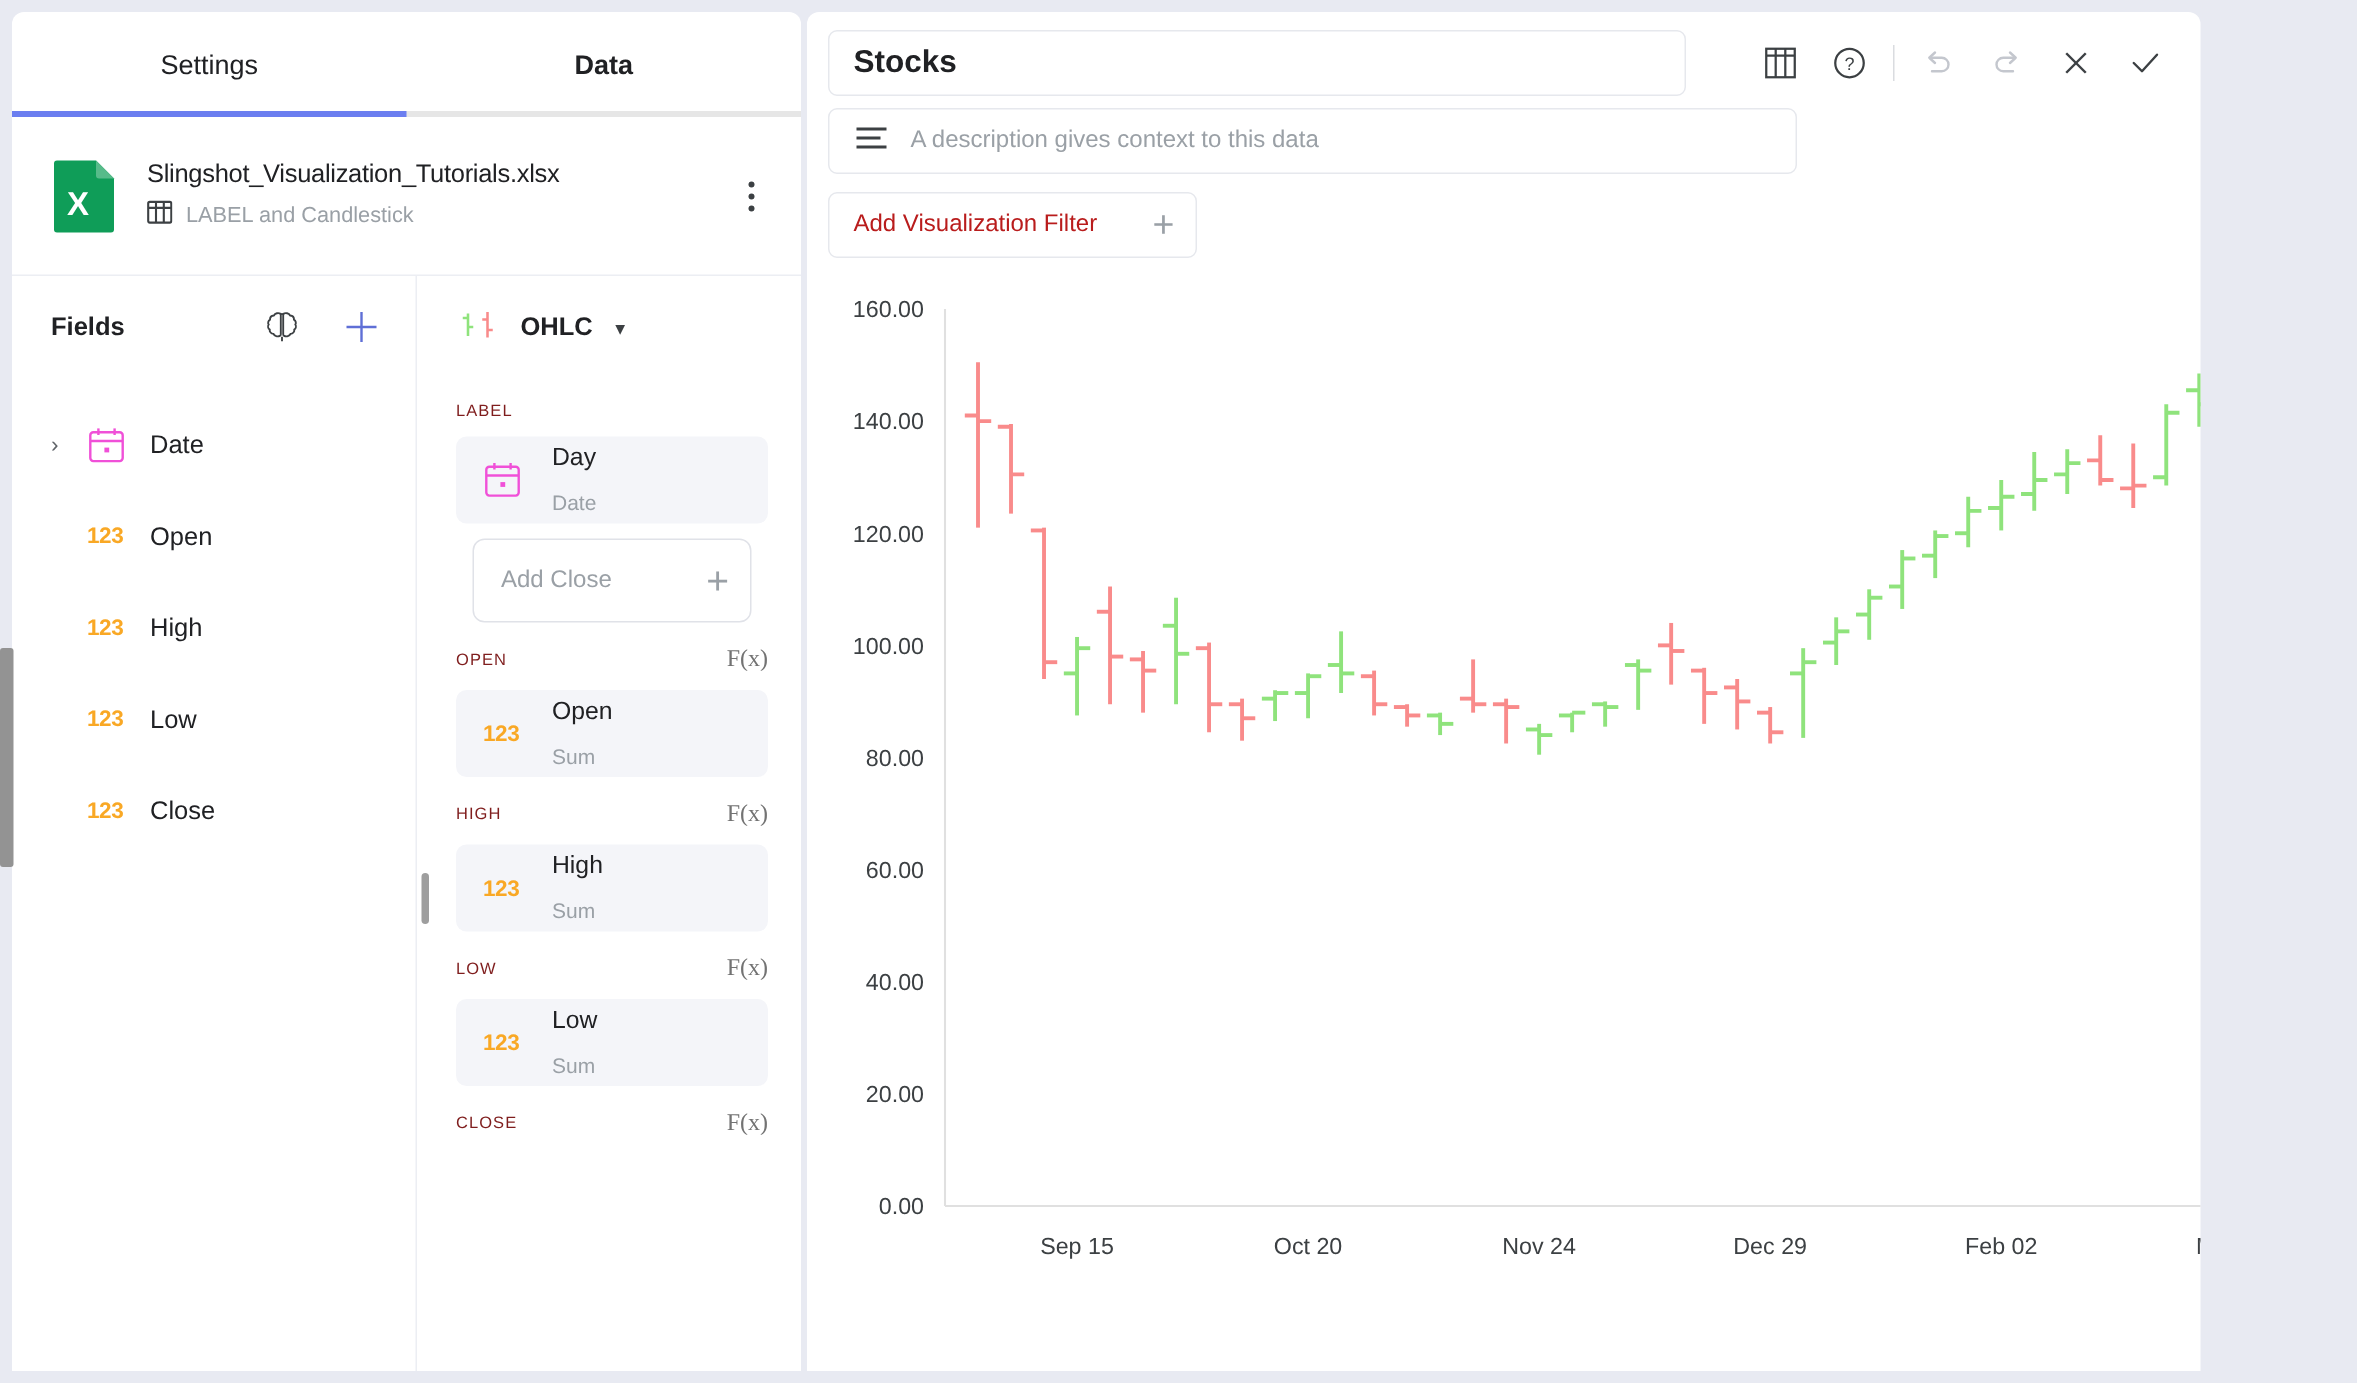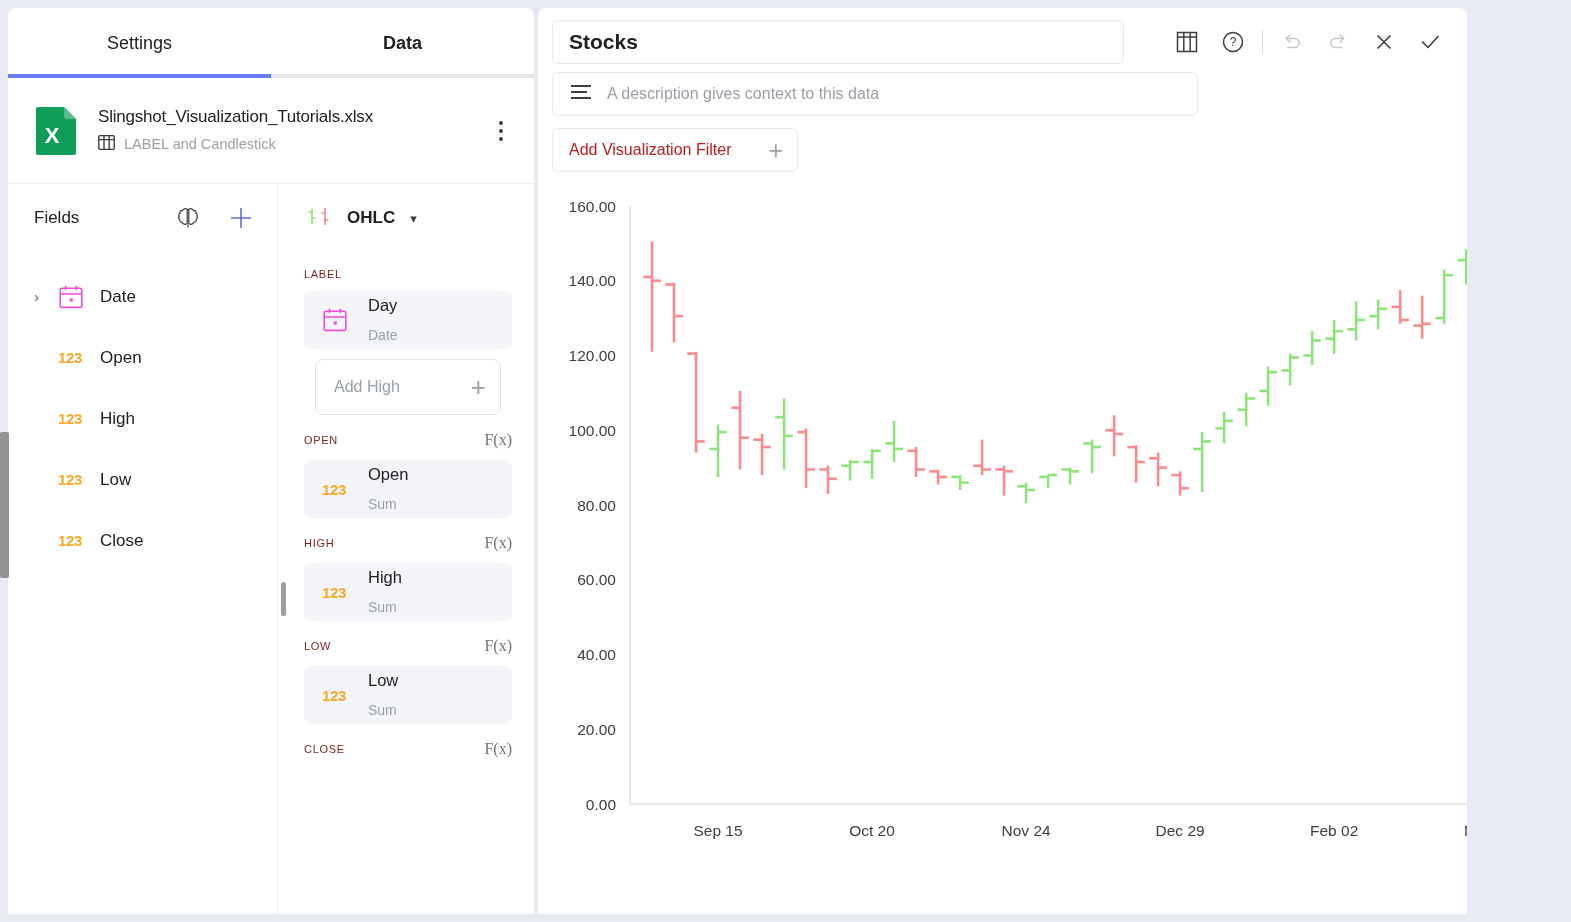--- a/index.html
+++ b/index.html
@@ -61,21 +61,21 @@
 
   
   .fields-pane {
     width: 270px; border-right: 1px solid #eceef3;
     display: flex; flex-direction: column; position: relative;
   }
   .fields-head {
     height: 68px; display: flex; align-items: center;
     padding: 0 22px 0 26px; gap: 0;
   }
-  .fields-title { font-size: 17px; font-weight: normal; color: #202124; }
+  .fields-title { font-size: 17px; font-weight: bold; color: #202124; }
   .fields-head-actions { margin-left: auto; display: flex; align-items: center; gap: 26px; }
   .icon-btn { cursor: pointer; display: flex; align-items: center; justify-content: center; }
 
   .field-list { padding-top: 14px; }
   .field-item {
     display: flex; align-items: center; height: 61px;
     padding-left: 26px; cursor: pointer; gap: 0;
   }
   .field-chev {
     width: 24px; font-size: 15px; color: #5f6368; flex-shrink: 0;
@@ -333,21 +333,21 @@
                 <line x1="18.4" y1="1.6" x2="18.4" y2="6" stroke="#f050d8" stroke-width="1.6"></line>
                 <rect x="11.6" y="14.4" width="3.2" height="3.2" fill="#f050d8"></rect>
               </svg>
             </span>
             <span class="chip-text">
               <span class="chip-title">Day</span>
               <span class="chip-sub">Date</span>
             </span>
           </div>
           <div class="add-box">
-            <span class="add-box-text">Add High</span>
+            <span class="add-box-text">Add Close</span>
             <span class="add-box-plus">+</span>
           </div>
 
           <div class="section-head">
             <span class="section-title">OPEN</span>
             <span class="fx">F(x)</span>
           </div>
           <div class="chip">
             <span class="chip-icon">
                 <span class="type-123">123</span>

